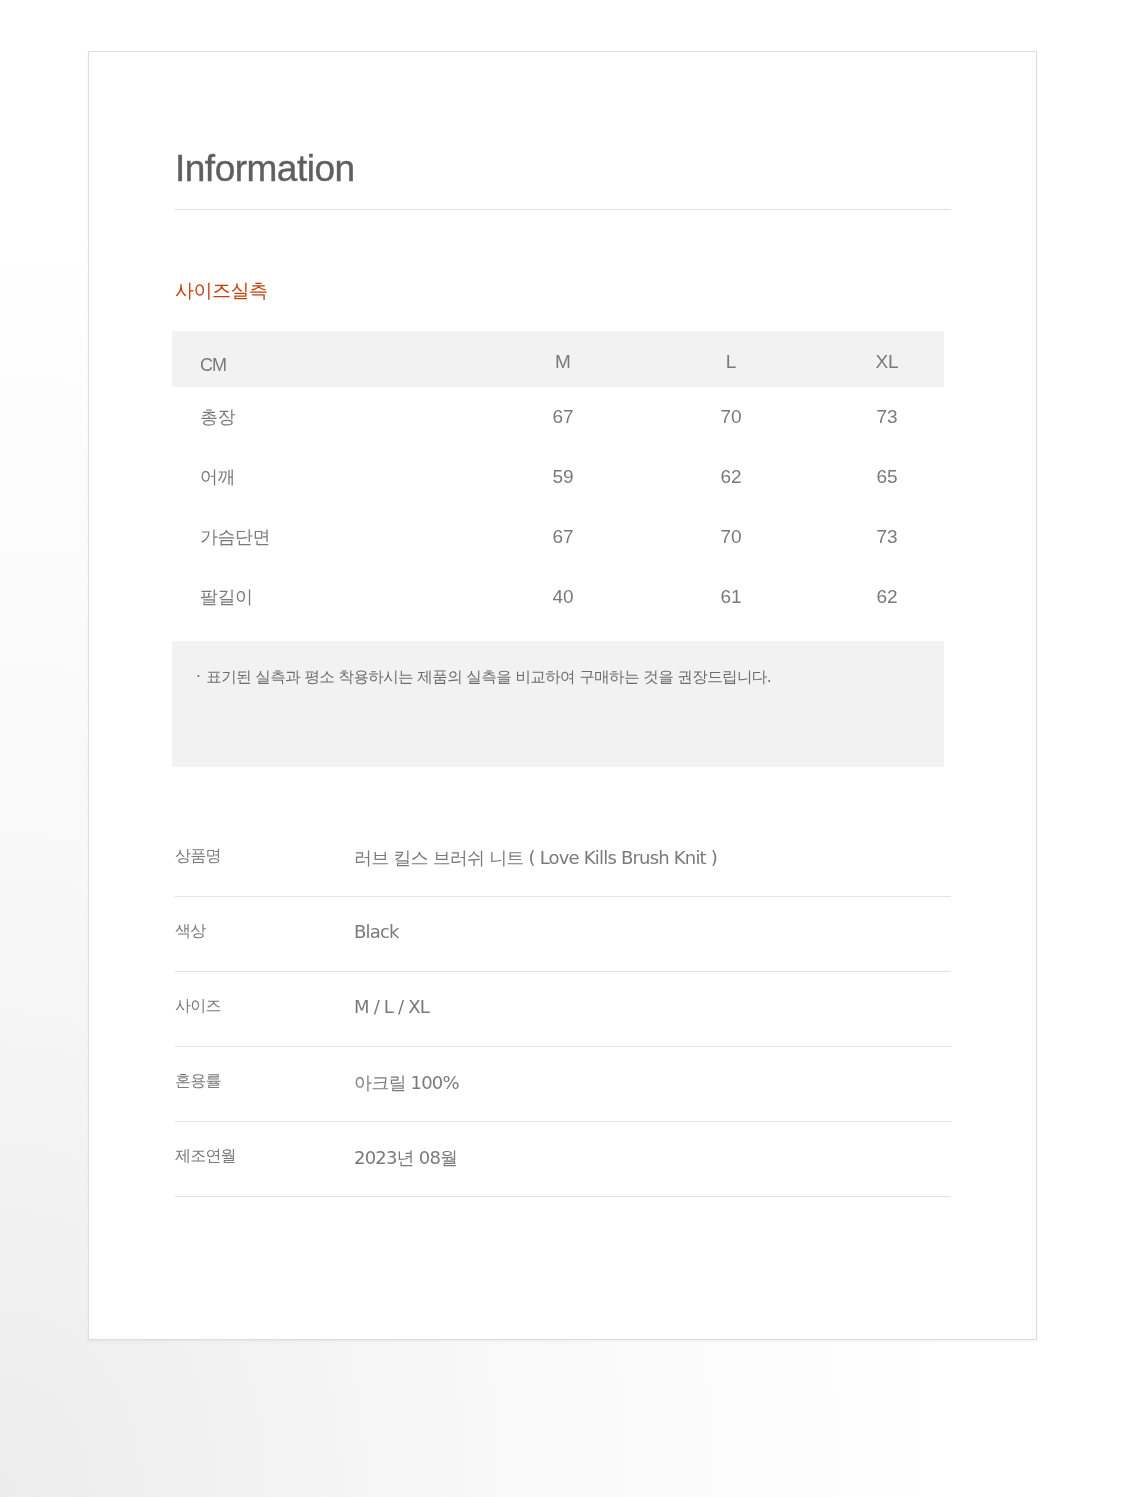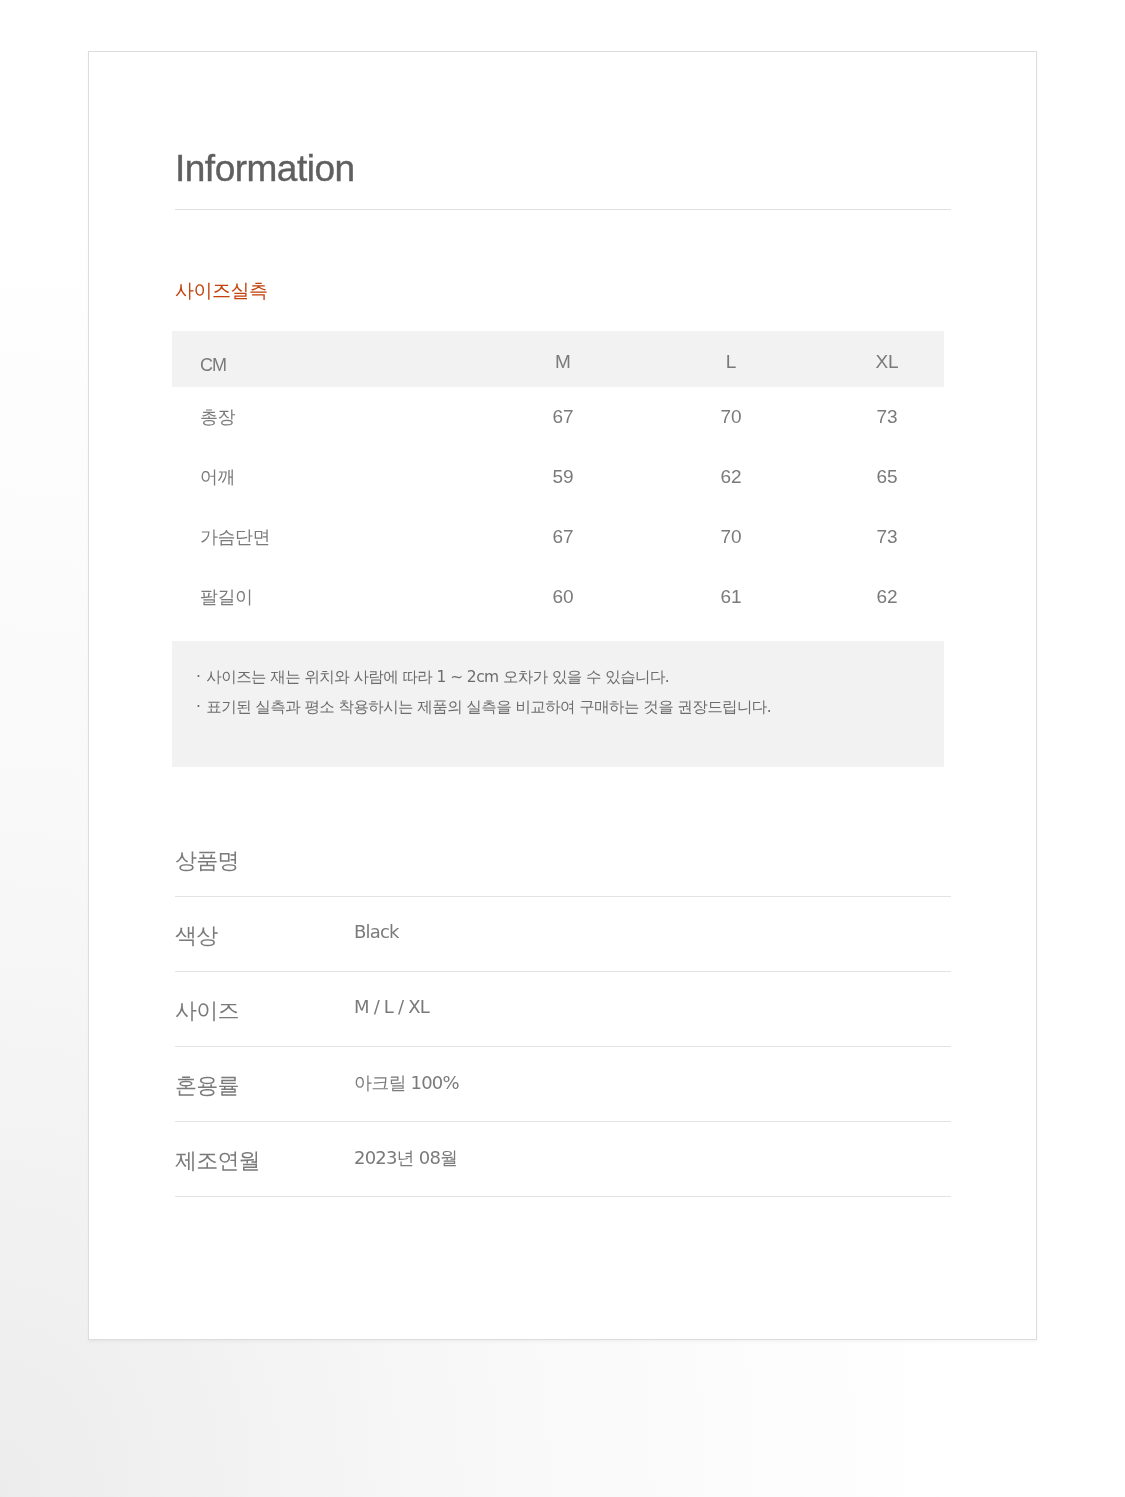--- a/index.html
+++ b/index.html
@@ -125,21 +125,21 @@
     .info-row {
       height: 75px;
       border-bottom: 1.5px solid #e3e3e3;
       box-sizing: border-box;
       position: relative;
     }
     .info-key {
       position: absolute;
       left: 0;
       top: 24px;
-      font-size: 22px;
+      font-size: 16px;
       letter-spacing: -0.8px;
       color: #7a7a7a;
     }
     .info-val {
       position: absolute;
       left: 179px;
       top: 24px;
       font-size: 18px;
       letter-spacing: -0.8px;
       color: #7a7a7a;
@@ -177,38 +177,36 @@
       <div class="cell c3">65</div>
     </div>
     <div class="size-row">
       <div class="cell label">가슴단면</div>
       <div class="cell c1">67</div>
       <div class="cell c2">70</div>
       <div class="cell c3">73</div>
     </div>
     <div class="size-row">
       <div class="cell label">팔길이</div>
-      <div class="cell c1">60</div>
+      <div class="cell c1">40</div>
       <div class="cell c2">61</div>
       <div class="cell c3">62</div>
     </div>
   </div>
 
   <div class="notes">
     <div class="note">
-      <span class="dot">·</span><span>사이즈는 재는 위치와 사람에 따라 1 ~ 2cm 오차가 있을 수 있습니다.</span>
-    </div>
-    <div class="note">
       <span class="dot">·</span><span>표기된 실측과 평소 착용하시는 제품의 실측을 비교하여 구매하는 것을 권장드립니다.</span>
     </div>
   </div>
 
   <div class="info-list">
     <div class="info-row">
       <div class="info-key">상품명</div>
+      <div class="info-val">러브 킬스 브러쉬 니트 ( Love Kills Brush Knit )</div>
     </div>
     <div class="info-row">
       <div class="info-key">색상</div>
       <div class="info-val">Black</div>
     </div>
     <div class="info-row">
       <div class="info-key">사이즈</div>
       <div class="info-val">M / L / XL</div>
     </div>
     <div class="info-row">

